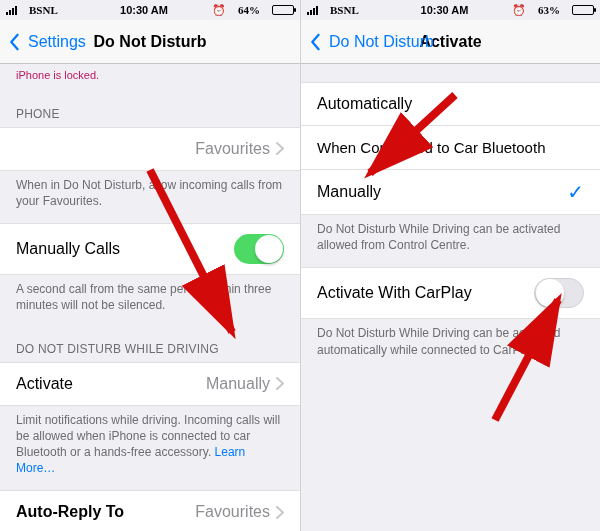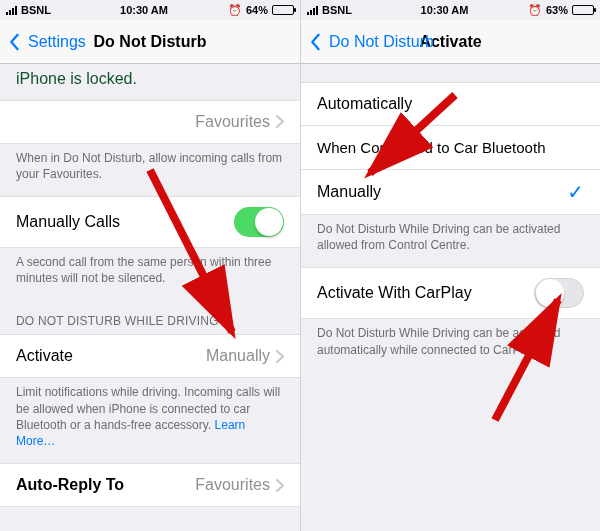--- a/index.html
+++ b/index.html
@@ -27,21 +27,21 @@
     height: 20px;
     display: flex;
     align-items: center;
     justify-content: space-between;
     padding: 0 6px;
     font-size: 11px;
     font-weight: 600;
     color: #000;
     background: transparent;
   }
-  .status-left, .status-right { display: flex; align-items: center; gap: 4px; }
+  .status-left, .status-right { display: flex; align-items: center; gap: 12px; font-family: Liberation Serif, serif; }
   .status-center { position: absolute; left: 0; right: 12px; text-align: center; font-weight: 600;}
   .signal-bars { display: inline-flex; align-items: flex-end; gap: 1px; height: 10px; }
   .signal-bars i {
     width: 2px; background: #000; display: inline-block;
   }
   .signal-bars i:nth-child(1){height:3px}
   .signal-bars i:nth-child(2){height:5px}
   .signal-bars i:nth-child(3){height:7px}
   .signal-bars i:nth-child(4){height:9px}
   .alarm { font-size:11px; }
@@ -127,22 +127,22 @@
   .toggle.off { background: #e5e5ea; border:1px solid #d0d0d5;}
   .toggle .knob {
     width: 28px; height: 28px; border-radius: 50%;
     background: #fff; position: absolute; top:1px;
     box-shadow: 0 2px 3px rgba(0,0,0,0.2);
   }
   .toggle.on .knob { right:1px; }
   .toggle.off .knob { left:1px; top:0px;}
 
   .truncated-top {
-    font-size: 16px;
-    color: #14532d;
+    font-size: 11px;
+    color: #be185d;
     padding: 4px 16px 10px;
     line-height: 1.35;
   }
 
   
   .arrow-svg {
     position:absolute; pointer-events:none; z-index:50;
   }
 </style>
 </head>
@@ -177,20 +177,21 @@
             <path d="M10 2 L3 10 L10 18" stroke="#007aff" stroke-width="2.5" fill="none" stroke-linecap="round" stroke-linejoin="round"></path>
           </svg>
         <span>Settings</span>
       </div>
       <div class="nav-title">Do Not Disturb</div>
     </div>
 
     <div class="content">
       <div class="truncated-top">iPhone is locked.</div>
 
+      <div class="section-header">PHONE</div>
 
       <div class="cell">
         <span class="spacer"></span>
         <span class="value">Favourites</span>
         <span class="chev">
             <svg viewBox="0 0 8 13">
               <path d="M1 1 L7 6.5 L1 12" stroke="#c7c7cc" stroke-width="2" fill="none" stroke-linecap="round" stroke-linejoin="round"></path>
             </svg>
           </span>
       </div>

